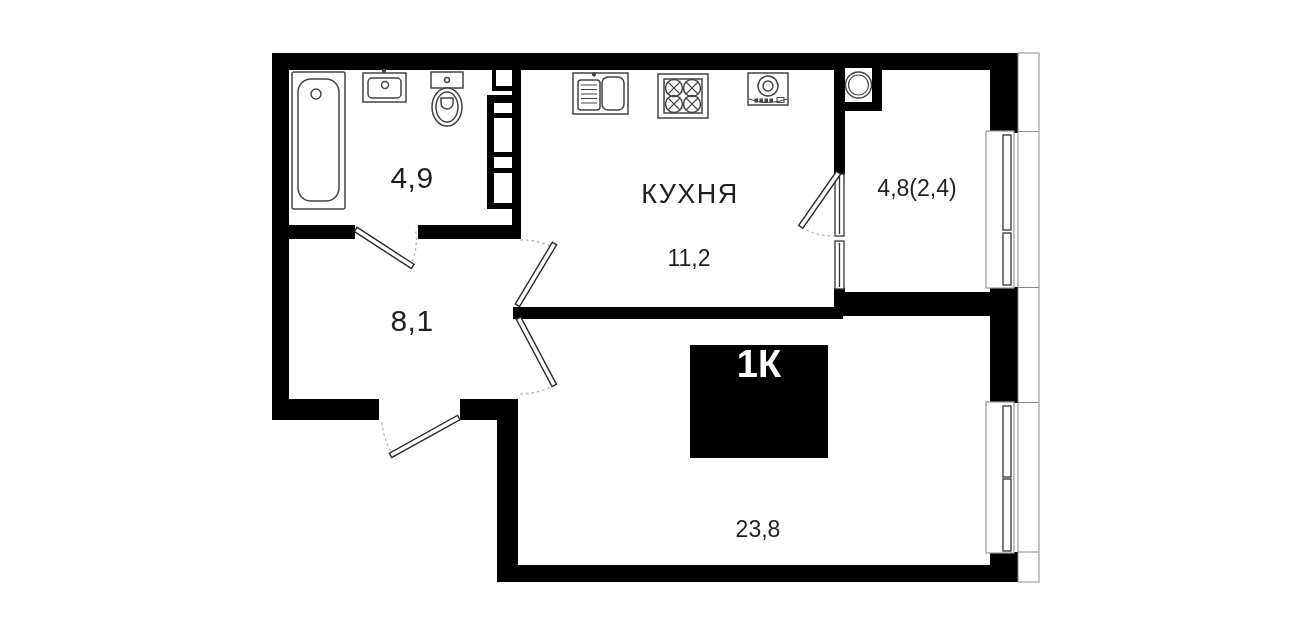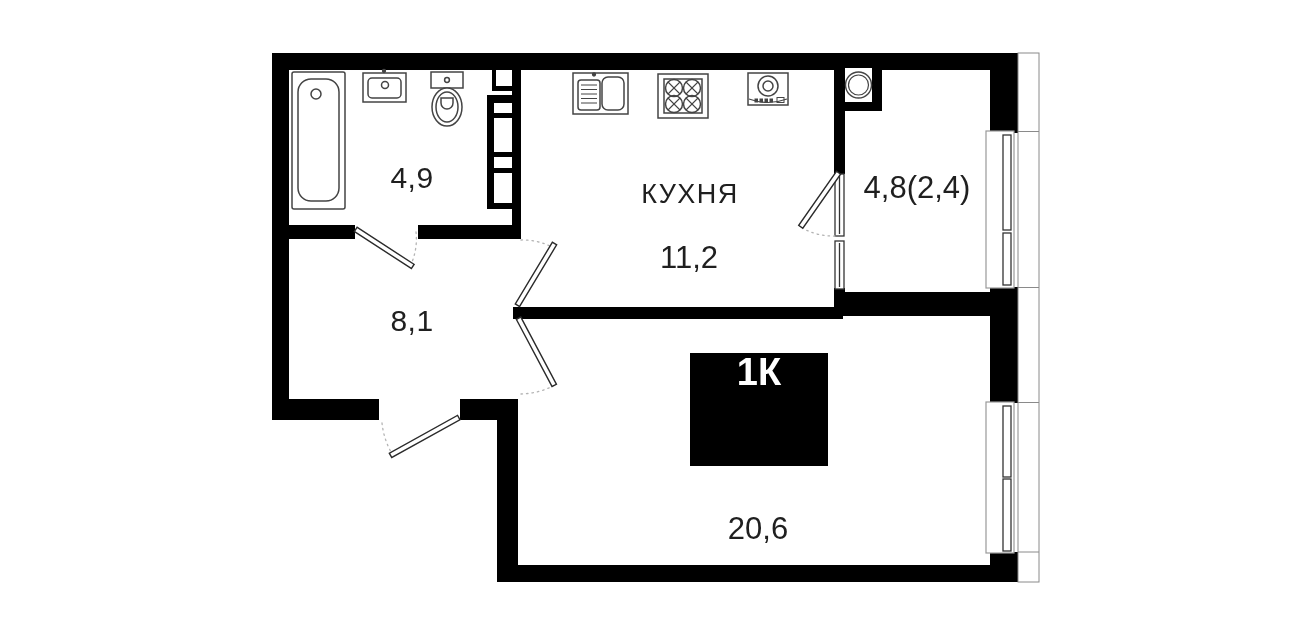--- a/index.html
+++ b/index.html
@@ -21,24 +21,24 @@
   .label{
     position:absolute;
     transform:translate(-50%,-50%);
     color:var(--text);
     white-space:nowrap;
     font-weight:500;
     user-select:none;
   }
   .area-num{font-size:30px;letter-spacing:.5px;}
   .room-name{font-size:27px;letter-spacing:1.5px;}
-  .room-area{font-size:31px;}
+  .room-area{font-size:23px;}
   .badge{
     position:absolute;
-    left:690px;top:353px;width:138px;height:113px;
+    left:690px;top:345px;width:138px;height:113px;
     background:var(--badge_bg);
     color:var(--badge_text);
     display:flex;flex-direction:column;align-items:center;justify-content:flex-start;
     gap:2px;
   }
   .badge .type{font-size:38px;font-weight:700;line-height:1;}
   .badge .total{font-size:44px;font-weight:700;line-height:1;}
 </style>
 </head>
 <body>
@@ -223,15 +223,15 @@
   <div class="label room-area" style="left:689px;top:221px;margin-top:37px;">11,2</div>
 
   <div class="label room-area" style="left:917px;top:188px;">4,8(2,4)</div>
 
   <div class="label area-num" style="left:412px;top:321px;">8,1</div>
 
   <div class="badge">
     <span class="type">1К</span>
   </div>
 
-  <div class="label room-area" style="left:758px;top:529px;">20,6</div>
+  <div class="label room-area" style="left:758px;top:529px;">23,8</div>
 
 </div>
 
 </body></html>

